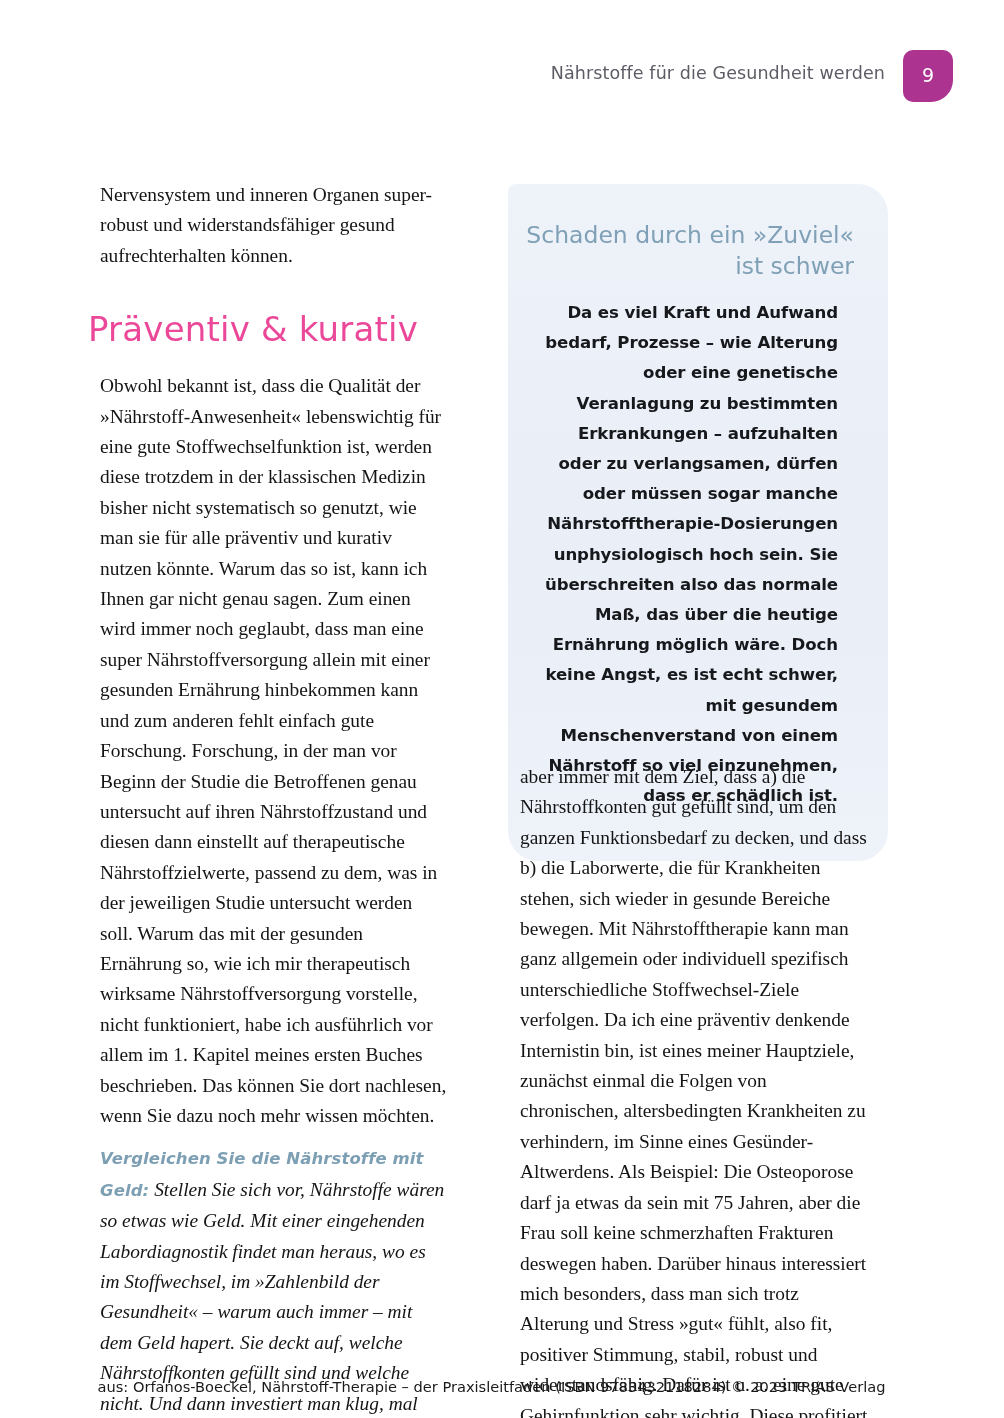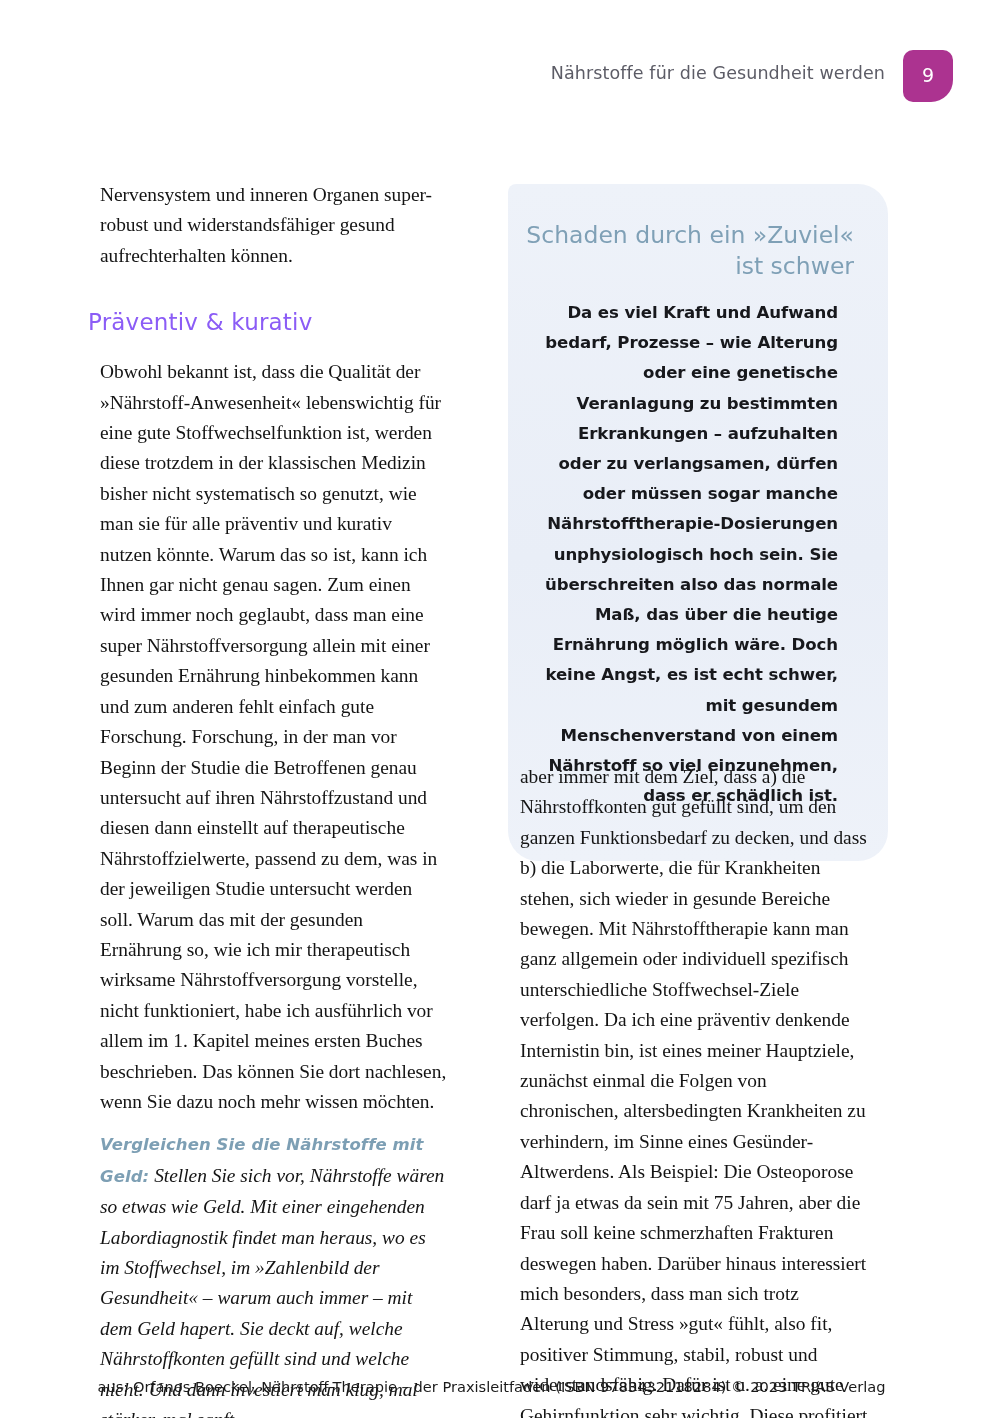--- a/index.html
+++ b/index.html
@@ -61,23 +61,23 @@
     line-height: 30.4px;
     color: #141414;
     text-align: left;
     margin: 12px;
     hyphens: none;
   }
   .body-text + .body-text { margin-top: 0; }
 
   .section-heading {
     font-family: "DejaVu Sans", "Liberation Sans", sans-serif;
-    font-size: 23px;
+    font-size: 34px;
     font-weight: 400;
-    color: #8b5cf6;
+    color: #ec4899;
     margin: 38px 0 22px 0;
     letter-spacing: 0.2px;
   }
 
   .lead-in {
     font-family: "DejaVu Sans", "Liberation Sans", sans-serif;
     font-size: 16.5px;
     font-weight: bold;
     color: #7d9fb4;
     letter-spacing: 0.1px;

